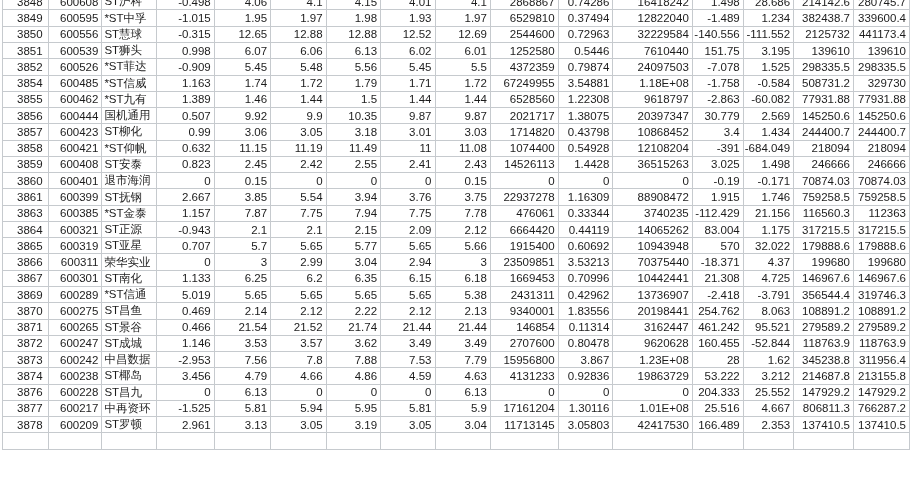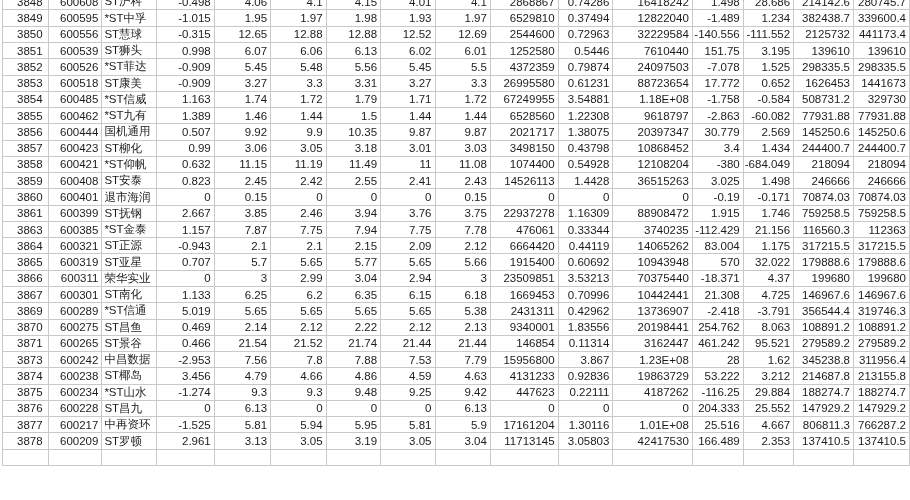--- a/index.html
+++ b/index.html
@@ -162,38 +162,20 @@
             <td>5.5</td>
             <td>4372359</td>
             <td>0.79874</td>
             <td>24097503</td>
             <td>-7.078</td>
             <td>1.525</td>
             <td>298335.5</td>
             <td>298335.5</td>
           </tr>
           <tr>
-            <td>3853</td>
-            <td>600518</td>
-            <td>ST康美</td>
-            <td>-0.909</td>
-            <td>3.27</td>
-            <td>3.3</td>
-            <td>3.31</td>
-            <td>3.27</td>
-            <td>3.3</td>
-            <td>26995580</td>
-            <td>0.61231</td>
-            <td>88723654</td>
-            <td>17.772</td>
-            <td>0.652</td>
-            <td>1626453</td>
-            <td>1441673</td>
-          </tr>
-          <tr>
             <td>3854</td>
             <td>600485</td>
             <td>*ST信威</td>
             <td>1.163</td>
             <td>1.74</td>
             <td>1.72</td>
             <td>1.79</td>
             <td>1.71</td>
             <td>1.72</td>
             <td>67249955</td>
@@ -243,42 +225,42 @@
           <tr>
             <td>3857</td>
             <td>600423</td>
             <td>ST柳化</td>
             <td>0.99</td>
             <td>3.06</td>
             <td>3.05</td>
             <td>3.18</td>
             <td>3.01</td>
             <td>3.03</td>
-            <td>3498150</td>
+            <td>1714820</td>
             <td>0.43798</td>
             <td>10868452</td>
             <td>3.4</td>
             <td>1.434</td>
             <td>244400.7</td>
             <td>244400.7</td>
           </tr>
           <tr>
             <td>3858</td>
             <td>600421</td>
             <td>*ST仰帆</td>
             <td>0.632</td>
             <td>11.15</td>
             <td>11.19</td>
             <td>11.49</td>
             <td>11</td>
             <td>11.08</td>
             <td>1074400</td>
             <td>0.54928</td>
             <td>12108204</td>
-            <td>-380</td>
+            <td>-391</td>
             <td>-684.049</td>
             <td>218094</td>
             <td>218094</td>
           </tr>
           <tr>
             <td>3859</td>
             <td>600408</td>
             <td>ST安泰</td>
             <td>0.823</td>
             <td>2.45</td>
@@ -311,21 +293,21 @@
             <td>-0.171</td>
             <td>70874.03</td>
             <td>70874.03</td>
           </tr>
           <tr>
             <td>3861</td>
             <td>600399</td>
             <td>ST抚钢</td>
             <td>2.667</td>
             <td>3.85</td>
-            <td>2.46</td>
+            <td>5.54</td>
             <td>3.94</td>
             <td>3.76</td>
             <td>3.75</td>
             <td>22937278</td>
             <td>1.16309</td>
             <td>88908472</td>
             <td>1.915</td>
             <td>1.746</td>
             <td>759258.5</td>
             <td>759258.5</td>
@@ -468,20 +450,38 @@
             <td>21.44</td>
             <td>146854</td>
             <td>0.11314</td>
             <td>3162447</td>
             <td>461.242</td>
             <td>95.521</td>
             <td>279589.2</td>
             <td>279589.2</td>
           </tr>
           <tr>
+            <td>3872</td>
+            <td>600247</td>
+            <td>ST成城</td>
+            <td>1.146</td>
+            <td>3.53</td>
+            <td>3.57</td>
+            <td>3.62</td>
+            <td>3.49</td>
+            <td>3.49</td>
+            <td>2707600</td>
+            <td>0.80478</td>
+            <td>9620628</td>
+            <td>160.455</td>
+            <td>-52.844</td>
+            <td>118763.9</td>
+            <td>118763.9</td>
+          </tr>
+          <tr>
             <td>3873</td>
             <td>600242</td>
             <td>中昌数据</td>
             <td>-2.953</td>
             <td>7.56</td>
             <td>7.8</td>
             <td>7.88</td>
             <td>7.53</td>
             <td>7.79</td>
             <td>15956800</td>
@@ -504,38 +504,20 @@
             <td>4.63</td>
             <td>4131233</td>
             <td>0.92836</td>
             <td>19863729</td>
             <td>53.222</td>
             <td>3.212</td>
             <td>214687.8</td>
             <td>213155.8</td>
           </tr>
           <tr>
-            <td>3875</td>
-            <td>600234</td>
-            <td>*ST山水</td>
-            <td>-1.274</td>
-            <td>9.3</td>
-            <td>9.3</td>
-            <td>9.48</td>
-            <td>9.25</td>
-            <td>9.42</td>
-            <td>447623</td>
-            <td>0.22111</td>
-            <td>4187262</td>
-            <td>-116.25</td>
-            <td>29.884</td>
-            <td>188274.7</td>
-            <td>188274.7</td>
-          </tr>
-          <tr>
             <td>3876</td>
             <td>600228</td>
             <td>ST昌九</td>
             <td>0</td>
             <td>6.13</td>
             <td>0</td>
             <td>0</td>
             <td>0</td>
             <td>6.13</td>
             <td>0</td>

